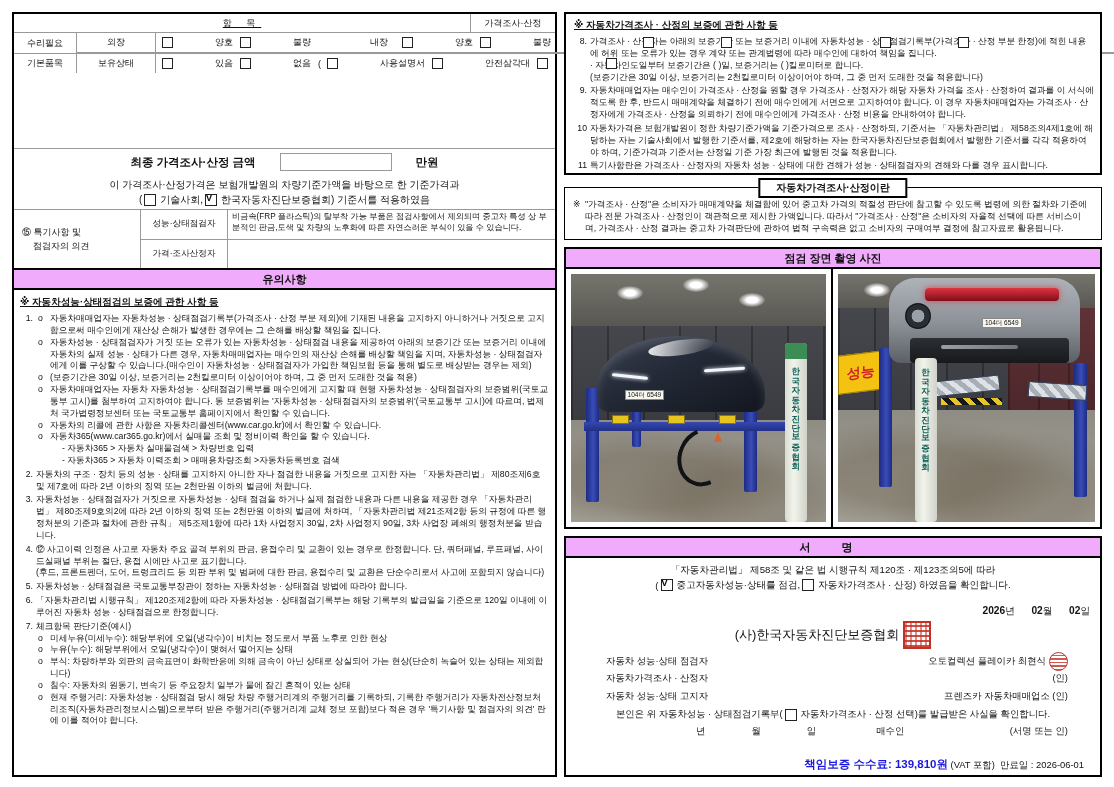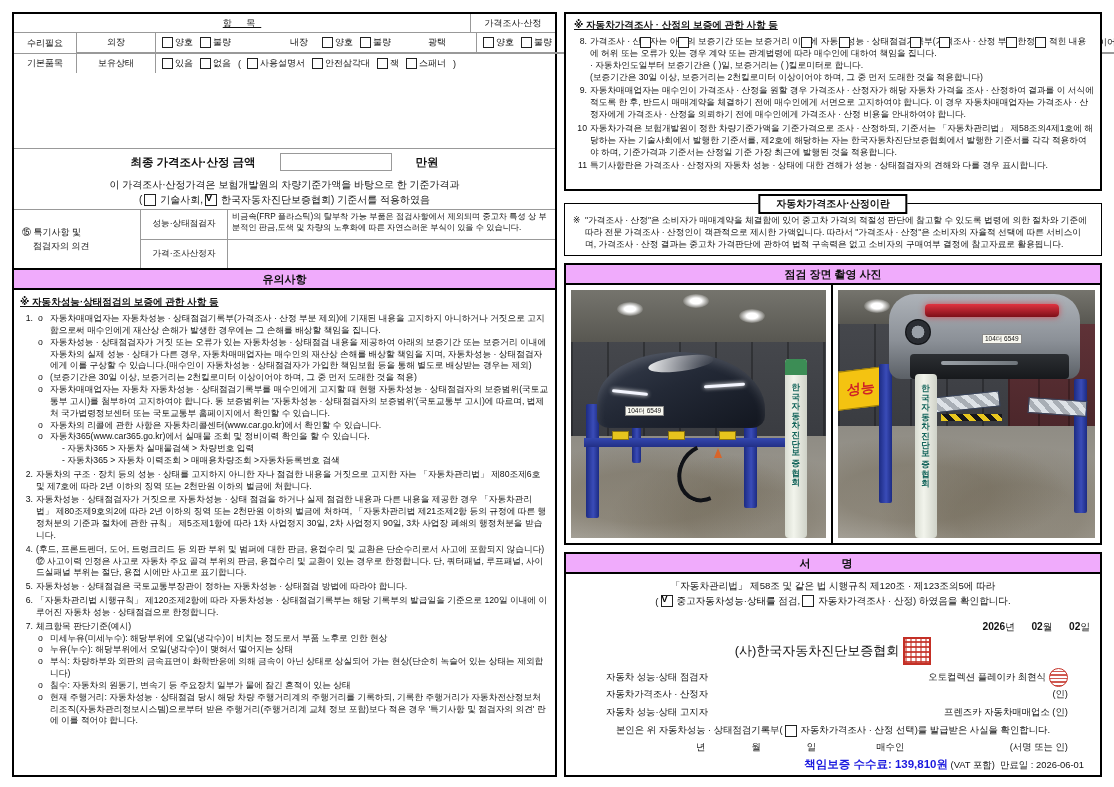--- a/index.html
+++ b/index.html
@@ -22,21 +22,21 @@
   .t-reprows{flex:1;display:flex;flex-direction:row;}
   .t-row{height:19px;display:flex;align-items:center;border-bottom:1px solid #999;font-size:9px;}
   .t-row:last-child{border-bottom:0;}
   .t-il{width:78px;align-self:stretch;border-right:1px solid #999;display:flex;align-items:center;justify-content:center;}
   .t-toks{flex:1;display:flex;align-items:center;padding-left:6px;flex-wrap:nowrap;white-space:nowrap;overflow:hidden;}
   .t-basic{height:19px;display:flex;align-items:center;border-top:1px solid #999;font-size:9px;}
   .t-basic .b1{width:62px;align-self:stretch;border-right:1px solid #999;display:flex;align-items:center;justify-content:center;}
   .t-price{width:84px;border-left:1px solid #999;display:flex;flex-direction:column;font-size:9px;}
   .t-price .pm{height:95px;border-bottom:1px solid #999;display:flex;align-items:center;justify-content:flex-end;padding-right:8px;}
   .t-price .pb{height:19px;}
-  .tok{display:inline-flex;align-items:center;margin-right:7px;}
+  .tok{display:inline-flex;align-items:center;margin-right:7px;gap:40px;}
   .cb{display:inline-block;width:9px;height:9px;border:1.2px solid #222;background:#fff;margin-right:2px;position:relative;flex:none;}
   .cb.checked::after{content:"V";position:absolute;left:0px;top:-2px;font-size:9px;font-weight:bold;color:#000;}
   .cblab{font-size:9px;}
   .plain{margin-right:6px;font-size:9px;}
   .spc{display:inline-block;height:1px;}
   .t-final{height:26px;display:flex;align-items:center;justify-content:center;gap:24px;font-size:11.5px;font-weight:bold;}
   .finbox{width:110px;height:16px;border:1px solid #999;background:#fff;}
   .t-basis{height:34px;display:flex;flex-direction:column;align-items:center;justify-content:center;font-size:10px;border-bottom:1px solid #999;}
   .t-basis .bl2{display:flex;align-items:center;gap:2px;margin-top:1px;}
   .t-basis .cb{width:10px;height:10px;}
@@ -128,21 +128,21 @@
   .s-row{display:flex;align-items:center;height:17.5px;font-size:9.4px;}
   .s-lab{padding-left:30px;}
   .s-val{margin-left:auto;padding-right:22px;display:flex;align-items:center;}
   .s-confirm{display:flex;align-items:center;justify-content:center;gap:2px;margin-top:3px;font-size:9.4px;}
   .s-confirm .cb{width:10px;height:10px;}
   .s-buyer{display:flex;align-items:center;margin-top:4px;font-size:9.4px;}
   .s-buyer .seg1{margin-left:120px;}
   .s-buyer .seg{margin-left:46px;}
   .s-buyer .who{margin-left:60px;}
   .s-buyer .sig{margin-left:auto;padding-right:22px;}
-  .s-fee{text-align:right;padding-right:6px;margin-top:3px;font-size:9.4px;}
+  .s-fee{text-align:right;padding-right:6px;margin-top:19px;font-size:9.4px;}
   .fee-main{color:#1a18df;font-weight:bold;font-size:11.5px;}
 </style>
 </head>
 <body>
 
 <div class="doc">
 
   <div class="colL">
     <div class="t-head">
       <div class="hl">항 목</div>
@@ -406,22 +406,22 @@
           </div>
           <div class="nitem">
             <span class="nnum">3.</span>
             <div class="nbody">
               <div class="nline">자동차성능 · 상태점검자가 거짓으로 자동차성능 · 상태 점검을 하거나 실제 점검한 내용과 다른 내용을 제공한 경우 「자동차관리법」 제80조제9호의2에 따라 2년 이하의 징역 또는 2천만원 이하의 벌금에 처하며, 「자동차관리법 제21조제2항 등의 규정에 따른 행정처분의 기준과 절차에 관한 규칙」 제5조제1항에 따라 1차 사업정지 30일, 2차 사업정지 90일, 3차 사업장 폐쇄의 행정처분을 받습니다.</div>
             </div>
           </div>
           <div class="nitem">
             <span class="nnum">4.</span>
             <div class="nbody">
+              <div class="nline">⑫ 사고이력 인정은 사고로 자동차 주요 골격 부위의 판금, 용접수리 및 교환이 있는 경우로 한정합니다. 단, 쿼터패널, 루프패널, 사이드실패널 부위는 절단, 용접 시에만 사고로 표기합니다.</div>
               <div class="nline">(후드, 프론트펜더, 도어, 트렁크리드 등 외판 부위 및 범퍼에 대한 판금, 용접수리 및 교환은 단순수리로서 사고에 포함되지 않습니다)</div>
-              <div class="nline">⑫ 사고이력 인정은 사고로 자동차 주요 골격 부위의 판금, 용접수리 및 교환이 있는 경우로 한정합니다. 단, 쿼터패널, 루프패널, 사이드실패널 부위는 절단, 용접 시에만 사고로 표기합니다.</div>
             </div>
           </div>
           <div class="nitem">
             <span class="nnum">5.</span>
             <div class="nbody">
               <div class="nline">자동차성능 · 상태점검은 국토교통부장관이 정하는 자동차성능 · 상태점검 방법에 따라야 합니다.</div>
             </div>
           </div>
           <div class="nitem">
             <span class="nnum">6.</span>

